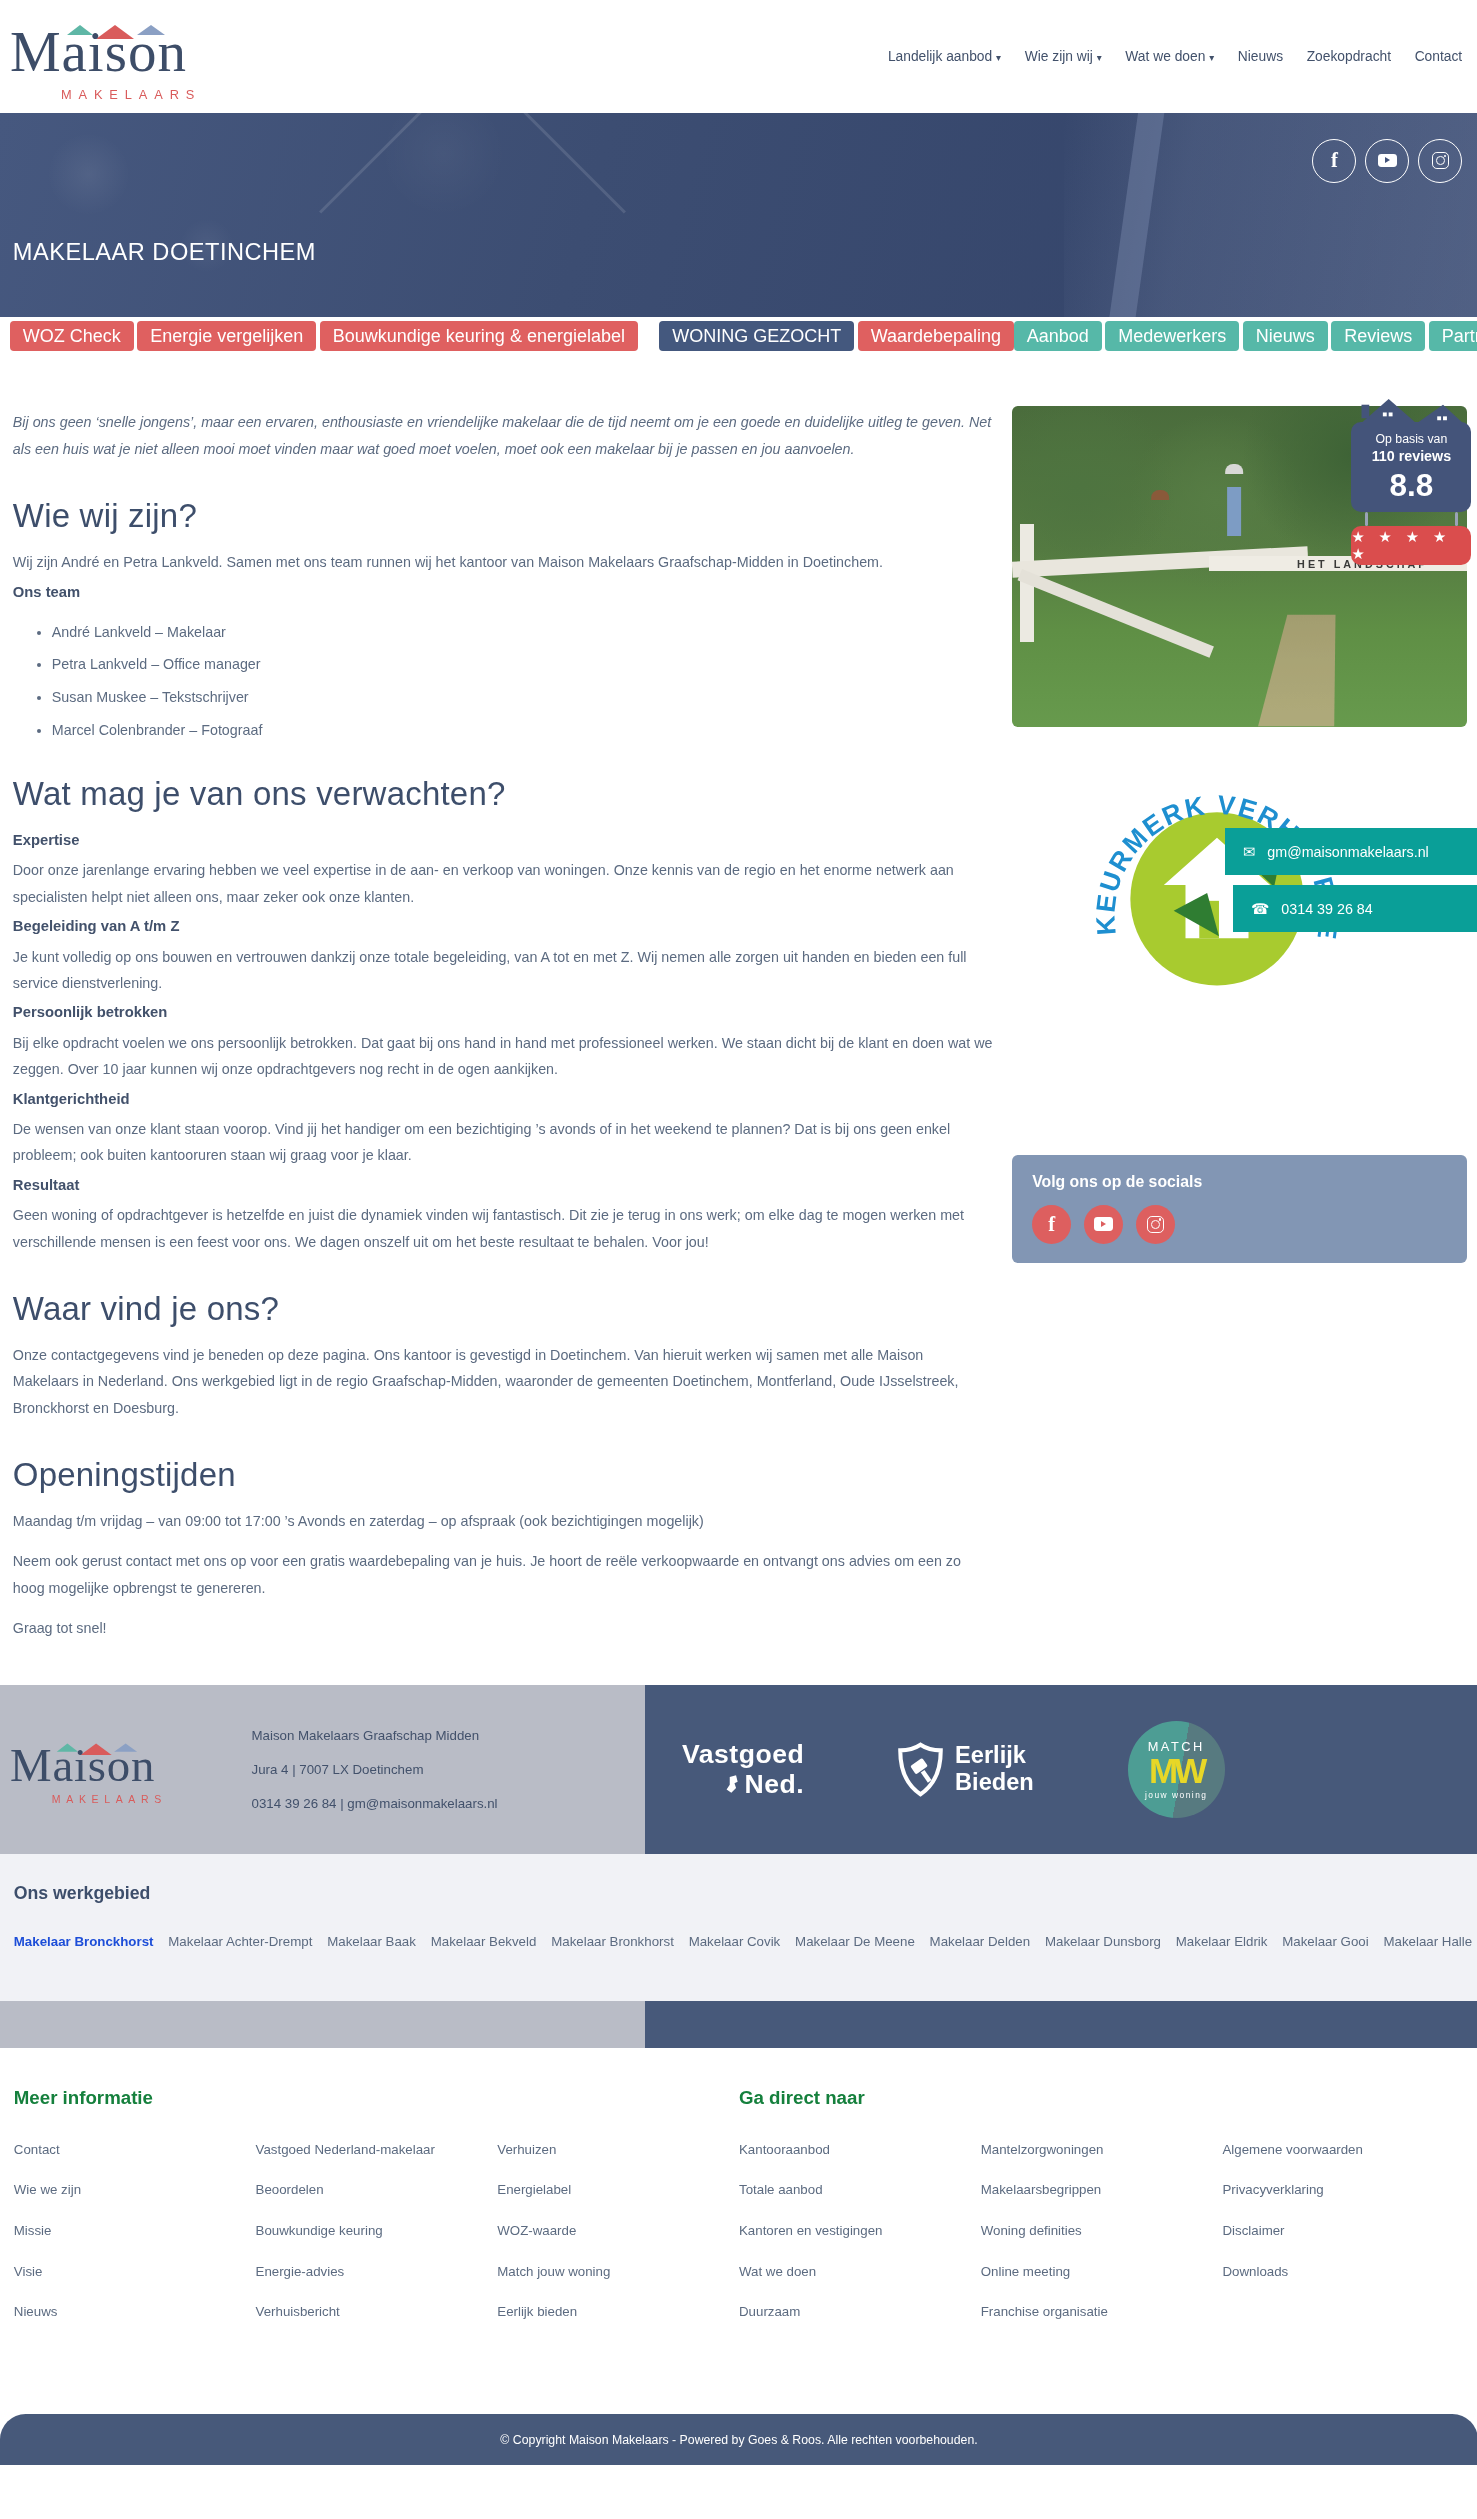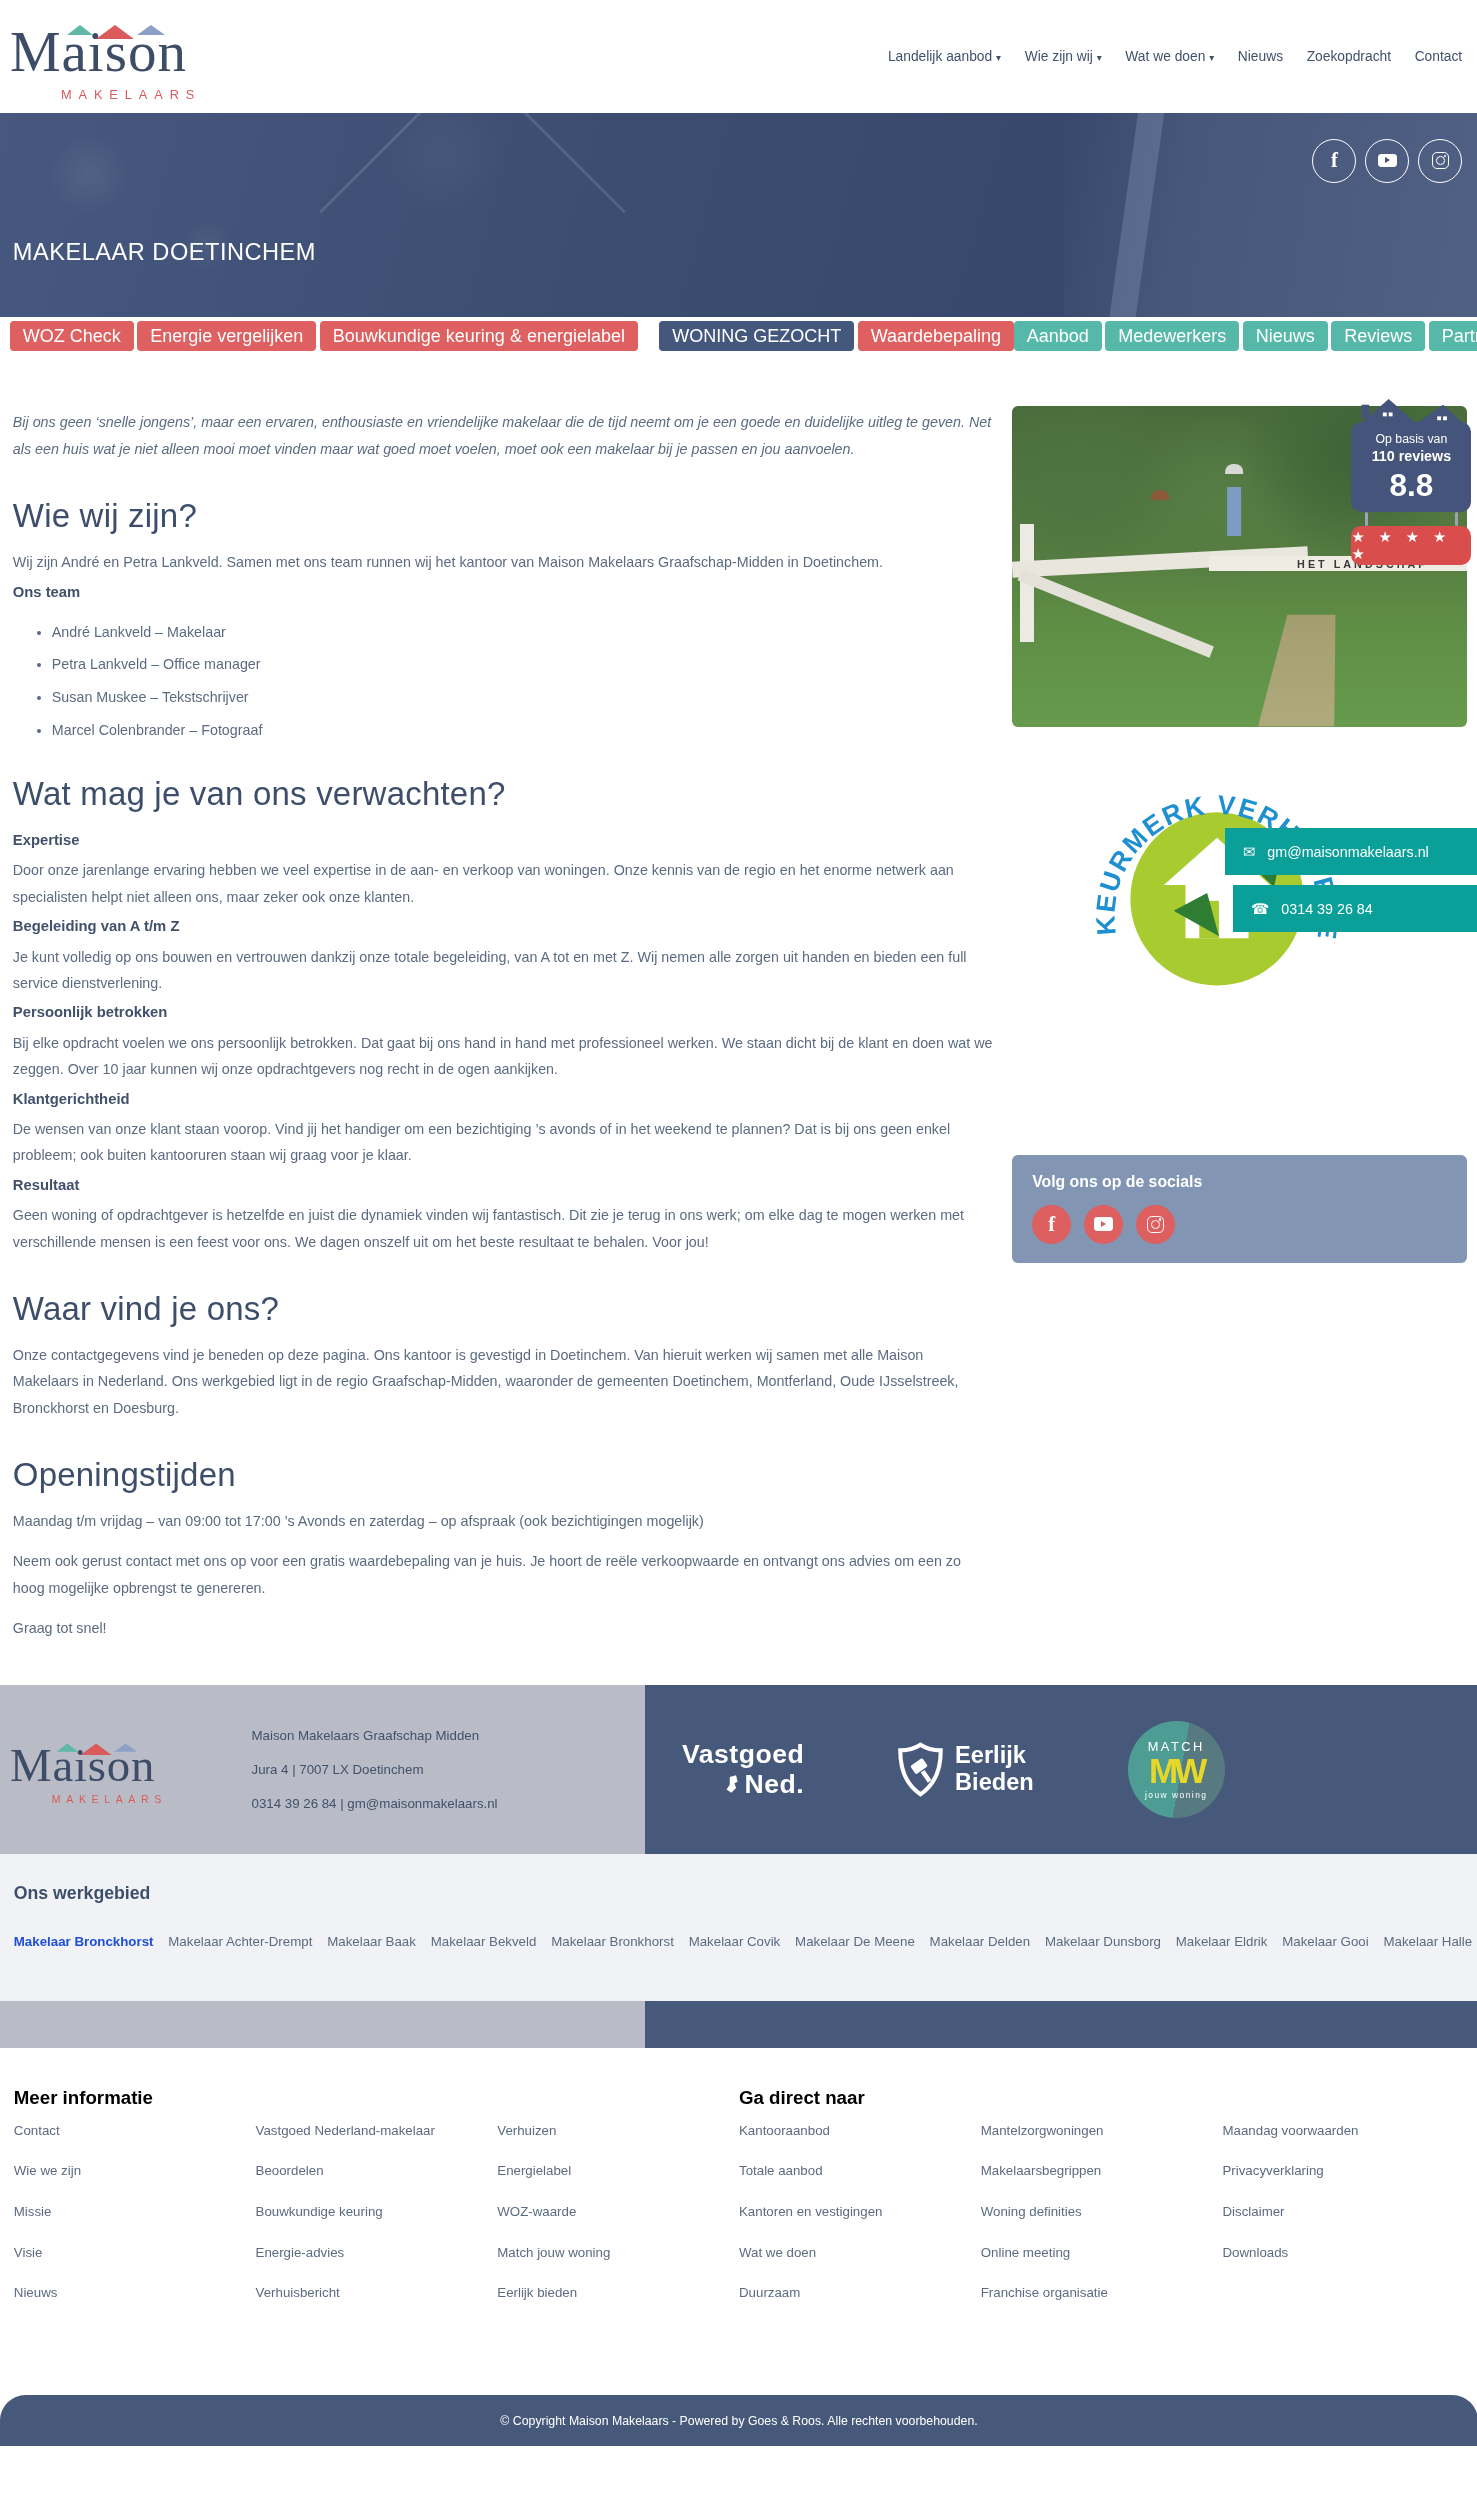--- a/index.html
+++ b/index.html
@@ -130,21 +130,21 @@
   .wg-links { line-height: 2.5; }
   .wg-links a { color: #5c6b81; text-decoration: none; font-size: 13.3px; margin-right: 14.8px; cursor: pointer; white-space: nowrap; }
   .wg-links a.bold { font-weight: 700; color: #1d4ed8; }
   
   .two-tone-strip { display: flex; height: 47px; }
   .two-tone-strip .s1 { width: 645px; background: #b9bcc6; }
   .two-tone-strip .s2 { flex: 1; background: #47597a; }
   
   .footer-links { display: flex; padding: 39px 13.8px 25.6px; background: #fff; }
   .fl-half { width: 50%; }
-  .fl-half h3 { font-size: 18.7px; font-weight: 700; color: #000000; margin-bottom: 13px; }
+  .fl-half h3 { font-size: 18.7px; font-weight: 700; color: #15803d; margin-bottom: 32px; }
   .fl-cols { display: flex; }
   .fl-col { width: 246px; margin-right: 7.9px; }
   .fl-col p { margin: 0 0 24.6px; }
   .fl-col a { color: #5c6b81; font-size: 13.3px; text-decoration: none; cursor: pointer; }
   
   .houses-strip { display: flex; align-items: flex-end; gap: 4.9px; height: 41px; padding: 0 2px; overflow: hidden; margin-top: 3.9px; }
   .house { flex: 0 0 auto; }
   .house .roof { width: 0; height: 0; margin: 0 auto; border-left: calc(var(--w)/2) solid transparent; border-right: calc(var(--w)/2) solid transparent; border-bottom: var(--r) solid var(--c); }
   .house .bod { width: var(--w); height: var(--h); background-color: var(--c);
     background-image: repeating-linear-gradient(90deg, var(--c) 0 3px, rgba(255,255,255,.55) 3px 3.9px); }
@@ -429,21 +429,21 @@
           <p><a>Duurzaam</a></p>
         </div>
         <div class="fl-col">
           <p><a>Mantelzorgwoningen</a></p>
           <p><a>Makelaarsbegrippen</a></p>
           <p><a>Woning definities</a></p>
           <p><a>Online meeting</a></p>
           <p><a>Franchise organisatie</a></p>
         </div>
         <div class="fl-col">
-          <p><a>Maandag voorwaarden</a></p>
+          <p><a>Algemene voorwaarden</a></p>
           <p><a>Privacyverklaring</a></p>
           <p><a>Disclaimer</a></p>
           <p><a>Downloads</a></p>
         </div>
       </div>
   </div>
 </section>
 
 <div class="houses-strip" id="houses-strip">
     <span class="house" style="--c: #d95f5f; --w: 23.6px; --h: 16.7px; --r: 8.9px;"><span class="roof"></span><span class="bod"></span></span>

